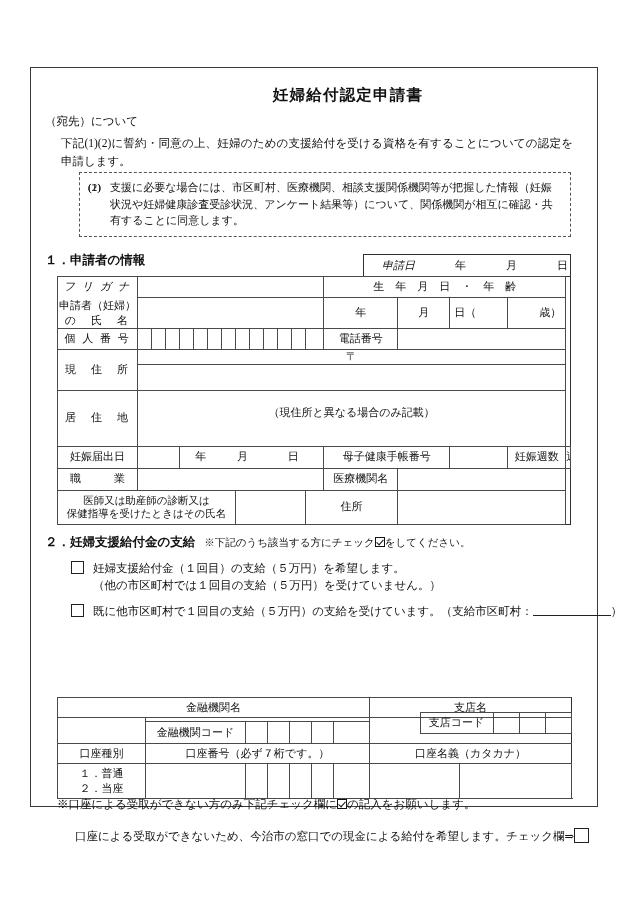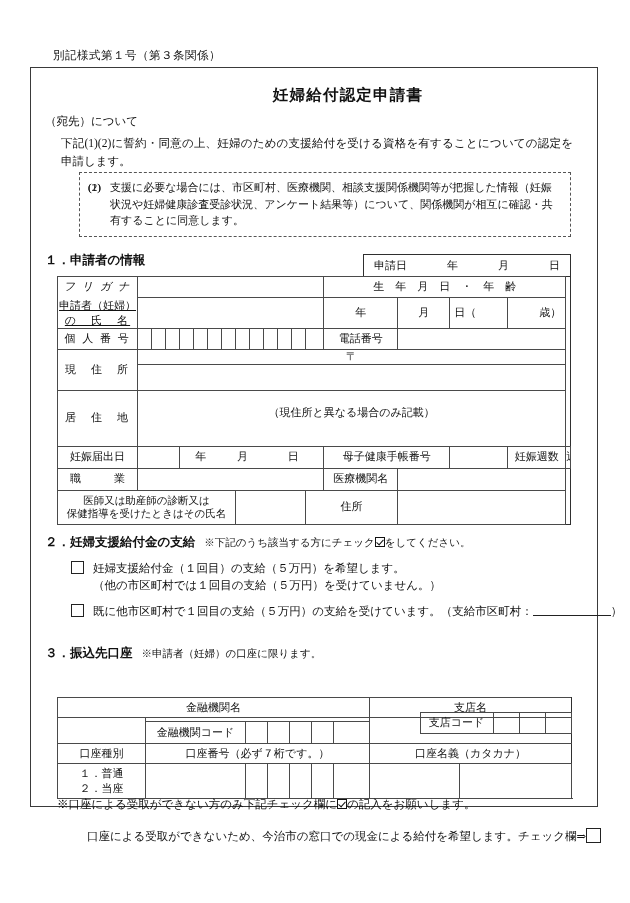--- a/index.html
+++ b/index.html
@@ -73,34 +73,34 @@
     text-align:center;
     vertical-align:middle;
     line-height:1.25;
     overflow:hidden;
   }
   .thick{border:1.6px solid #2f2f2f;}
   .lbl{letter-spacing:2px;}
   .lbl-n{letter-spacing:0;}
   .dashline{border-bottom:1px dotted #999 !important;}
   .noline-b{border-bottom:0 !important;}
-  .noline-t{border-top:0 !important;text-decoration:underline;}
+  .noline-t{border-top:0 !important;}
   .lft{text-align:left;padding-left:6px;}
   .digit{border:0.7px solid #6f6f6f;}
   .dig-dash{border-left:1px dashed #8a8a8a;border-right:1px dashed #8a8a8a;}
 
   
   .applydate{
     position:absolute;
     border:1.6px solid #2f2f2f;
     box-sizing:border-box;
     font-size:11px;
     display:flex;align-items:center;
   }
-  .applydate .a-lbl{margin-left:10px;}
+  .applydate .a-lbl{margin-left:18px;font-style:italic;}
   .applydate .a-y{margin-left:40px;}
   .applydate .a-m{margin-left:40px;}
   .applydate .a-d{margin-left:40px;}
 
   
   .ck{
     display:inline-block;width:13px;height:13px;
     border:1.4px solid #222;box-sizing:border-box;
     vertical-align:-2px;
   }
@@ -121,21 +121,20 @@
     vertical-align:-1px;
   }
 
   .foot{position:absolute;font-size:11.5px;white-space:nowrap;line-height:1.5;}
 </style>
 </head>
 <body>
 
 <div class="page">
 
-  <div class="form-no">別記様式第１号（第３条関係）</div>
 
   <div class="frame">
     <div class="inner">
 
       <div class="title">
         <span class="title-shift">妊婦給付認定申請書</span>
       </div>
 
       <div class="addressee">（宛先）について</div>
 
@@ -284,23 +283,20 @@
 
       <div class="opt" style="left:40px;top:492px;">
         <span class="ck bx"></span><span>妊婦支援給付金（１回目）の支給（５万円）を希望します。</span>
         <span class="sub">（他の市区町村では１回目の支給（５万円）を受けていません。）</span>
       </div>
 
       <div class="opt" style="left:40px;top:535px;">
         <span class="ck bx"></span><span>既に他市区町村で１回目の支給（５万円）の支給を受けています。（支給市区町村：</span><span class="ul-blank"></span><span>）</span>
       </div>
 
-      <div class="sec-h" style="left:14px;top:577px;">
-        <span>３．振込先口座</span><span class="note">※申請者（妊婦）の口座に限ります。</span>
-      </div>
 
       <table class="tbl thick" style="left:26px;top:600px;width:514px;margin-top:29px;">
         <colgroup>
           <col style="width:88px">
           <col style="width:100px">
           <col style="width:22px">
             <col style="width:22px">
             <col style="width:22px">
             <col style="width:22px">
           <col style="width:36px">
@@ -371,19 +367,19 @@
           <td class="digit"></td>
           <td class="digit"></td>
         </tr>
       </tbody>
         </table>
 
       <div class="foot" style="left:26px;top:728px;">
         <span>※口座による受取ができない方のみ下記チェック欄に</span><span class="ck-mark"></span><span>の記入をお願いします。</span>
       </div>
 
-      <div class="foot" style="left:56px;top:760px;">
+      <div class="foot" style="left:44px;top:760px;">
         <span>口座による受取ができないため、今治市の窓口での現金による給付を希望します。チェック欄⇒</span><span class="ck ck-big"></span>
       </div>
 
     </div>
   </div>
 </div>
 
 </body></html>

